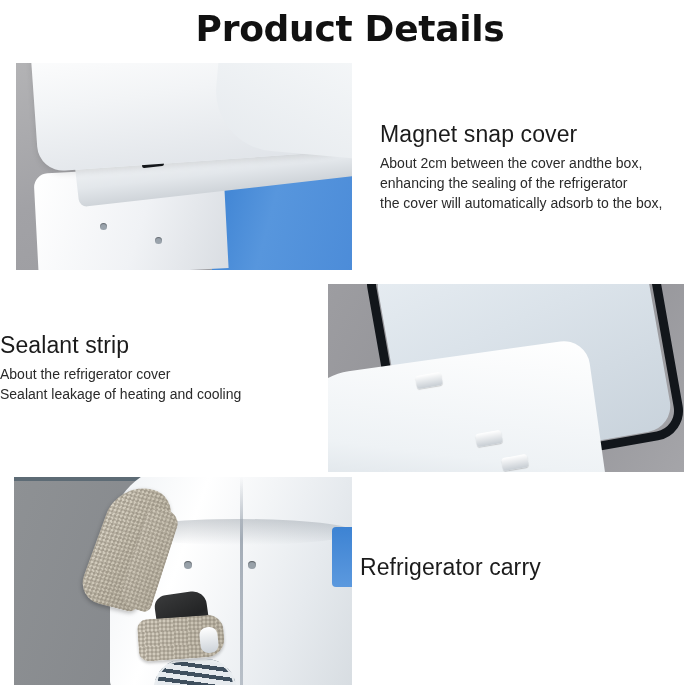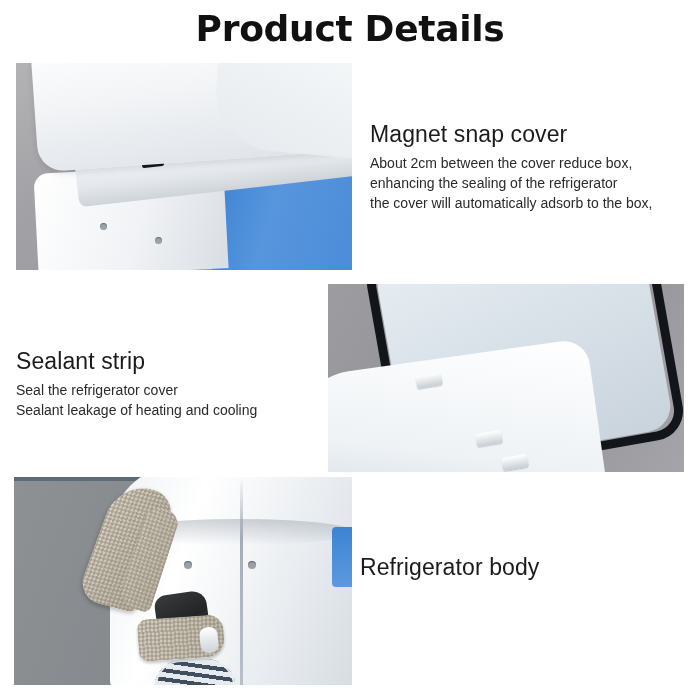--- a/index.html
+++ b/index.html
@@ -363,22 +363,22 @@
     line-height: 1.1;
   }
   .caption p {
     margin: 0;
     font-size: 14px;
     line-height: 1.42;
     color: #2a2a2a;
   }
   .caption p span { display: block; }
 
-  #caption-magnet { left: 370px; top: 122px; width: 320px; }
-  #caption-sealant { left: 16px; top: 333px; width: 310px; margin-top: 16px; }
+  #caption-magnet { left: 380px; top: 122px; width: 320px; }
+  #caption-sealant { left: 0; top: 333px; width: 310px; }
   #caption-strap  { left: 360px; top: 555px; width: 330px; }
 </style>
 </head>
 <body>
 
 <div class="page">
 
   <div class="page-title">Product Details</div>
 
   <div class="photo" id="photo-magnet">
@@ -391,30 +391,30 @@
     <div class="lid"></div>
     <div class="lid-fold"></div>
     <div class="screw screw-a"></div>
     <div class="screw screw-b"></div>
 
   </div>
 
   <div class="caption" id="caption-magnet">
     <h2>Magnet snap cover</h2>
     <p>
-      <span>About 2cm between the cover reduce box,</span>
+      <span>About 2cm between the cover andthe box,</span>
       <span>enhancing the sealing of the refrigerator</span>
       <span>the cover will automatically adsorb to the box,</span>
     </p>
   </div>
 
   <div class="caption" id="caption-sealant">
     <h2>Sealant strip</h2>
     <p>
-      <span>Seal the refrigerator cover</span>
+      <span>About the refrigerator cover</span>
       <span>Sealant leakage of heating and cooling</span>
     </p>
   </div>
 
   <div class="photo" id="photo-sealant">
     <div class="bg"></div>
     <div class="lid-shell"></div>
     <div class="gasket"></div>
     <div class="lid-inner"></div>
     <div class="body"></div>
@@ -434,16 +434,16 @@
     <div class="screw screw-b"></div>
     <div class="vent"></div>
     <div class="strap-upper"></div>
     <div class="strap-upper2"></div>
     <div class="buckle"></div>
     <div class="strap-lower"></div>
     <div class="strap-keeper"></div>
   </div>
 
   <div class="caption" id="caption-strap">
-    <h2>Refrigerator body</h2>
+    <h2>Refrigerator carry</h2>
   </div>
 
 </div>
 
 </body></html>

